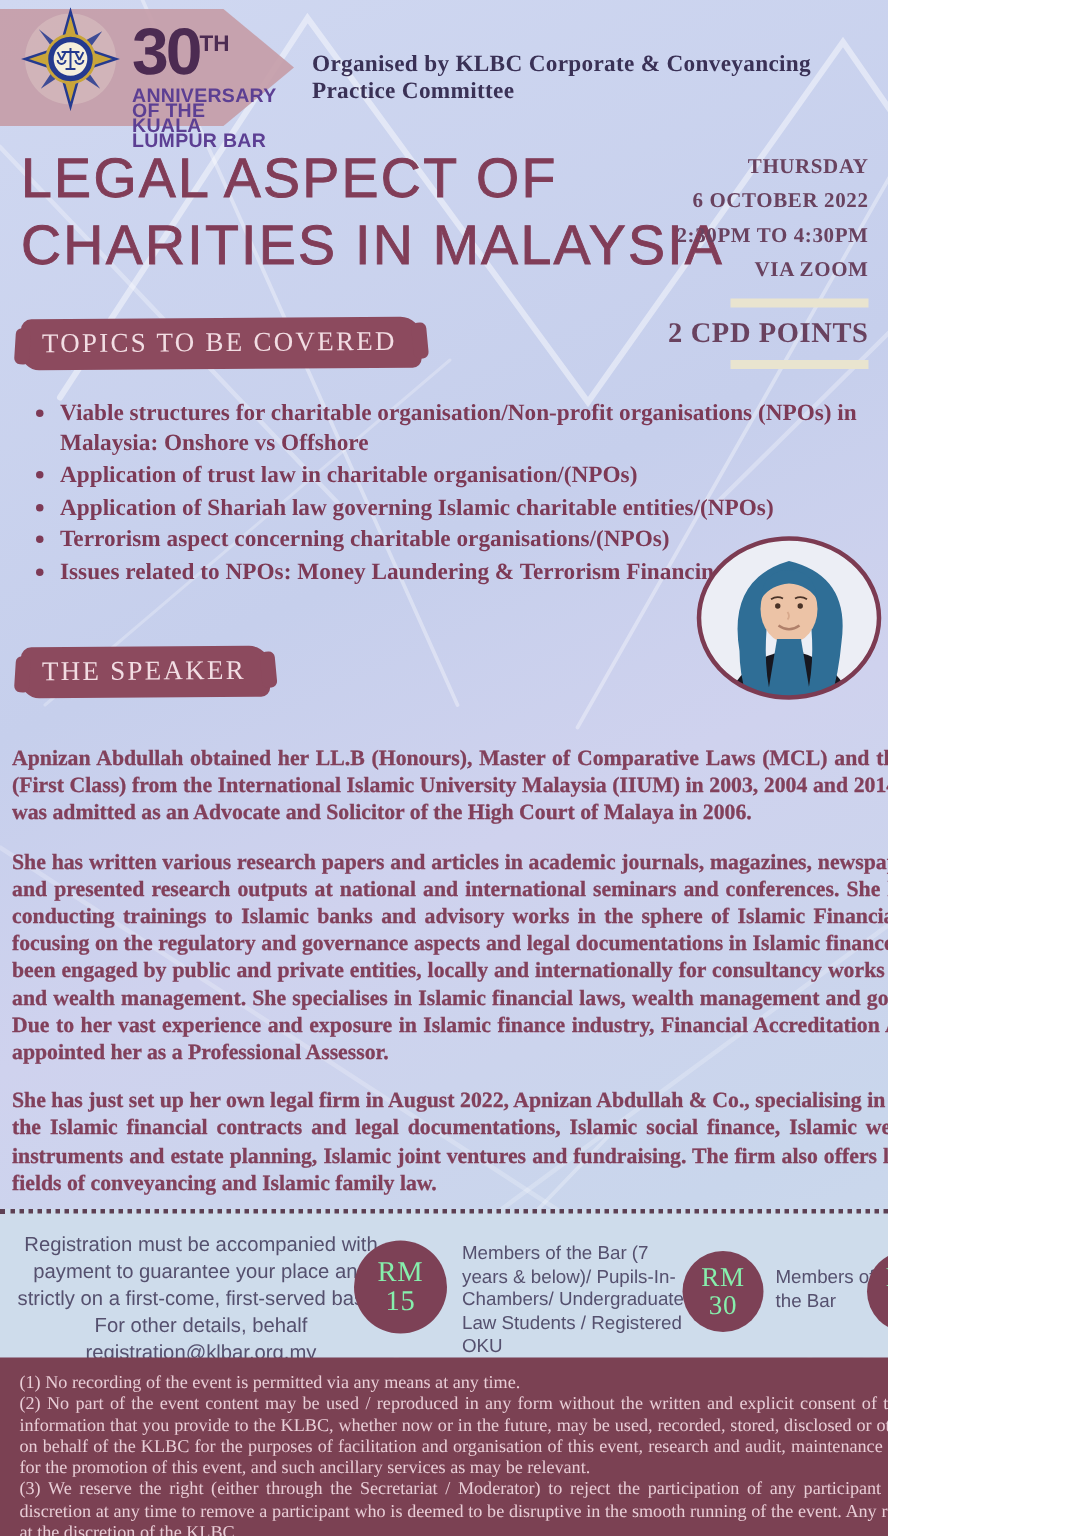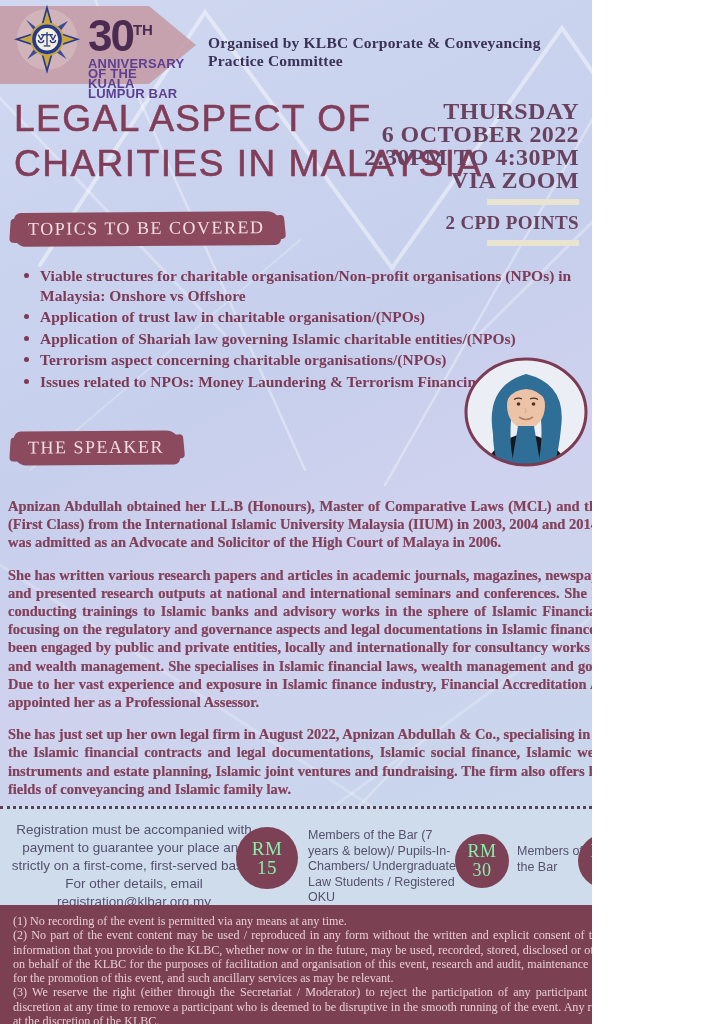--- a/index.html
+++ b/index.html
@@ -16,21 +16,21 @@
   .anniv .num{font-family:"Liberation Sans",sans-serif;font-weight:bold;font-size:44px;line-height:40px;letter-spacing:-2px;}
   .anniv .num sup{font-size:15px;letter-spacing:0;vertical-align:super;}
   .anniv .sub{font-family:"Liberation Sans",sans-serif;font-weight:bold;font-size:13px;line-height:10px;
               color:#5c3f93;width:92px;margin-top:3px;letter-spacing:.2px;}
   .organiser{position:absolute;left:208px;top:34px;font-size:15.5px;font-weight:bold;color:#3a3156;letter-spacing:.2px;}
 
   
   .title{position:absolute;left:14px;top:96px;font-family:"Liberation Sans",sans-serif;
          font-size:37px;line-height:45px;letter-spacing:1.5px;color:#813d58;-webkit-text-stroke:.6px #813d58;}
   .datebox{position:absolute;right:13px;top:100px;text-align:right;color:#69425f;
-           font-weight:bold;font-size:24px;line-height:23px;letter-spacing:.4px;}
+           font-weight:bold;font-size:14px;line-height:23px;letter-spacing:.4px;}
   .beige{position:absolute;right:13px;width:92px;height:6px;background:#e9e4cf;}
   .d1{top:199px;} .d2{top:240px;}
   .cpd{position:absolute;right:13px;top:212px;color:#69425f;font-weight:bold;font-size:19px;letter-spacing:.4px;}
 
   
   .brush{position:absolute;background:#8c4a5e;color:#f2dde3;font-size:18px;letter-spacing:1.5px;
          padding:6px 16px 7px 14px;border-radius:7px 14px 6px 12px;transform:rotate(-.4deg);}
   .brush::before{content:"";position:absolute;left:-4px;top:6px;width:10px;height:70%;background:#8c4a5e;
                  border-radius:4px;transform:rotate(4deg);}
   .brush::after{content:"";position:absolute;right:-4px;top:4px;width:10px;height:72%;background:#8c4a5e;
@@ -163,21 +163,21 @@
   <div class="brush speaker-head">THE SPEAKER</div>
   <div class="bio">
     <p>Apnizan Abdullah obtained her LL.B (Honours), Master of Comparative Laws (MCL) and the LL.B (Shariah) (First Class) from the International Islamic University Malaysia (IIUM) in 2003, 2004 and 2014 respectively. She was admitted as an Advocate and Solicitor of the High Court of Malaya in 2006.</p>
     <p>She has written various research papers and articles in academic journals, magazines, newspapers, and websites and presented research outputs at national and international seminars and conferences. She has been active in conducting trainings to Islamic banks and advisory works in the sphere of Islamic Financial laws since 2010 focusing on the regulatory and governance aspects and legal documentations in Islamic finance practice. She has been engaged by public and private entities, locally and internationally for consultancy works in Islamic finance and wealth management. She specialises in Islamic financial laws, wealth management and governance matters. Due to her vast experience and exposure in Islamic finance industry, Financial Accreditation Agency (FAA) has appointed her as a Professional Assessor.</p>
     <p>She has just set up her own legal firm in August 2022, Apnizan Abdullah &amp; Co., specialising in matters related to the Islamic financial contracts and legal documentations, Islamic social finance, Islamic wealth management instruments and estate planning, Islamic joint ventures and fundraising. The firm also offers legal service in the fields of conveyancing and Islamic family law.</p>
   </div>
 
   <div class="reg">
     <div class="reg-note">
       <span>Registration must be accompanied with payment to guarantee your place and strictly on a first-come, first-served basis.</span><br>
-      <span>For other details, email</span><br>
+      <span>For other details, behalf</span><br>
       <a href="#">registration@klbar.org.my</a>
     </div>
   </div>
   <div class="price-circle pc15">
     <span>RM</span>
     <span>15</span>
   </div>
   <div class="price-label pl15">Members of the Bar (7 years &amp; below)/ Pupils-In-Chambers/ Undergraduate Law Students / Registered OKU</div>
   <div class="price-circle pc20">
     <span>RM</span>

